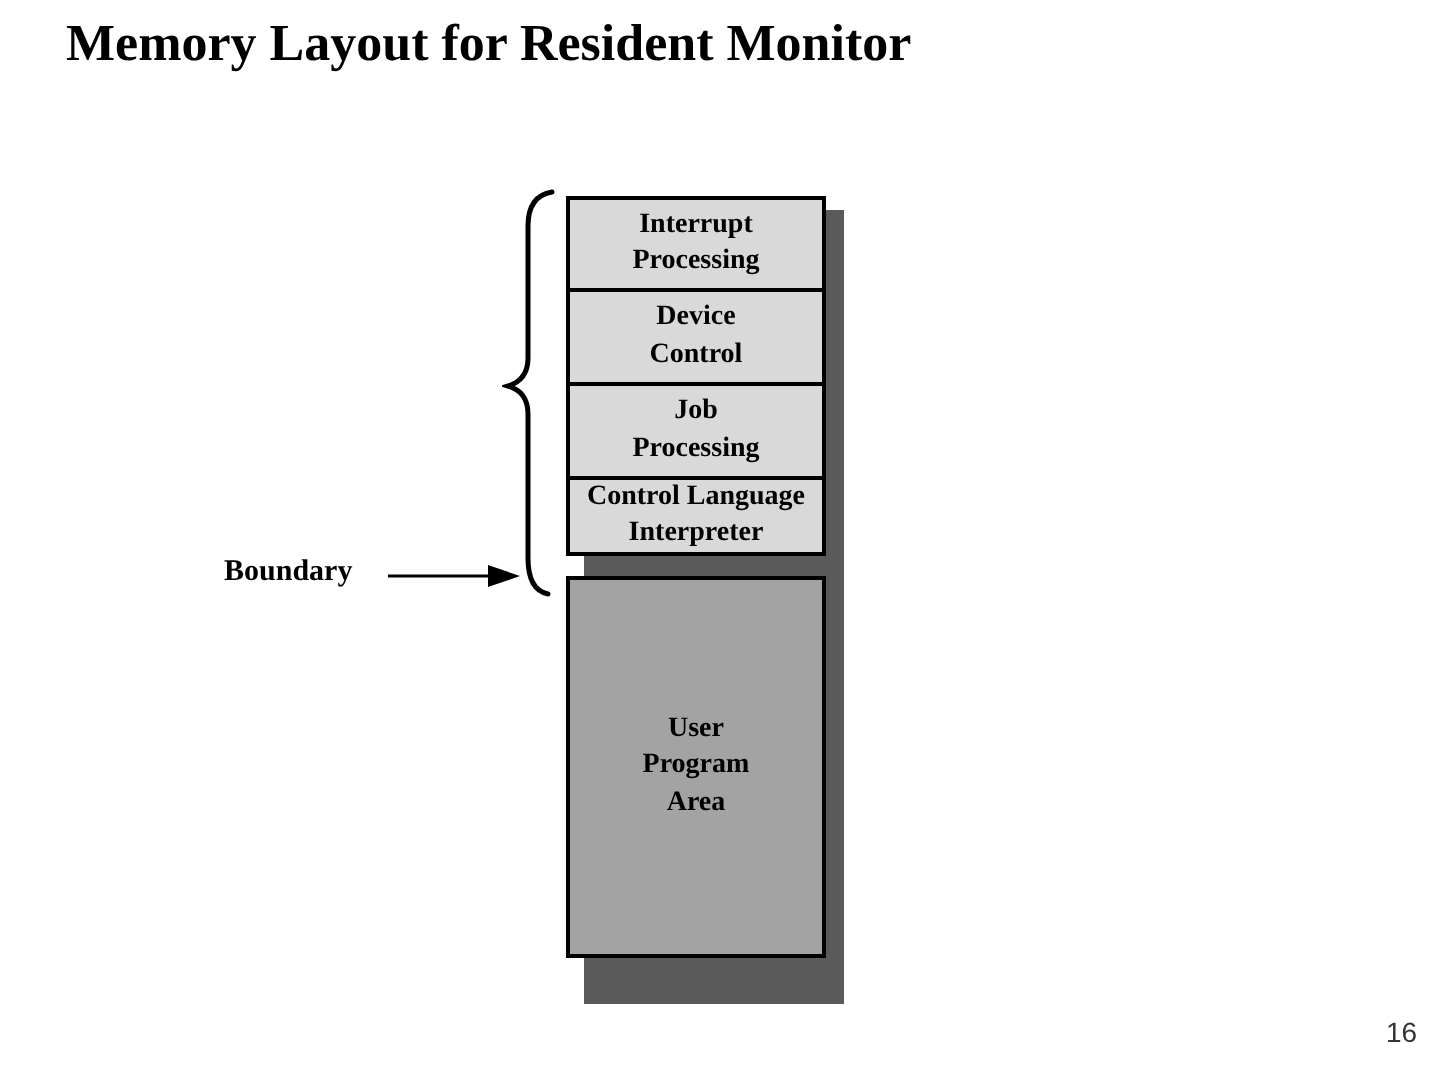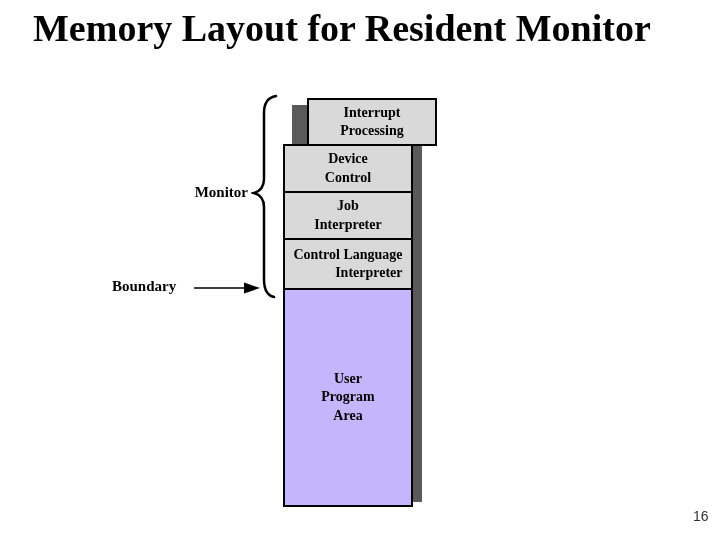--- a/index.html
+++ b/index.html
@@ -15,21 +15,21 @@
     overflow: hidden;
     font-family: "Liberation Serif", serif;
   }
   .title {
     position: absolute;
     left: 33px;
     top: 8px;
     width: 660px;
     font-family: "Liberation Serif", serif;
     font-weight: bold;
-    font-size: 38px;
+    font-size: 26px;
     line-height: 1.1;
     color: #000000;
     white-space: nowrap;
   }
   
   .stack-shadow {
     position: absolute;
     left: 292px;
     top: 105px;
     width: 130px;
@@ -55,25 +55,25 @@
     text-align: center;
   }
   .region .region-label {
     font-family: "Liberation Serif", serif;
     font-weight: bold;
     font-size: 14px;
     line-height: 1.3;
     color: #000000;
     white-space: pre-line;
   }
-  .r0 { top: 0px;   height: 48px; margin-left: 24px; }
+  .r0 { top: 0px;   height: 48px; }
   .r1 { top: 46px;  height: 49px; }
   .r2 { top: 93px;  height: 49px; }
-  .r3 { top: 140px; height: 52px; text-align: right; }
-  .r4 { top: 190px; height: 219px; background: #c4b5fd; }
+  .r3 { top: 140px; height: 40px; }
+  .r4 { top: 190px; height: 191px; background: #a3a3a3; }
   .side-label {
     position: absolute;
     font-family: "Liberation Serif", serif;
     font-weight: bold;
     font-size: 15px;
     color: #000000;
     white-space: nowrap;
     text-align: right;
   }
   .monitor-label {
@@ -122,34 +122,33 @@
     <div class="region r0">
       <span class="region-label">Interrupt
 Processing</span>
     </div>
     <div class="region r1">
       <span class="region-label">Device
 Control</span>
     </div>
     <div class="region r2">
       <span class="region-label">Job
-Interpreter</span>
+Processing</span>
     </div>
     <div class="region r3">
       <span class="region-label">Control Language
 Interpreter</span>
     </div>
     <div class="region r4">
       <span class="region-label">User
 Program
 Area</span>
     </div>
   </div>
 
-  <div class="side-label monitor-label">Monitor</div>
 
   <svg class="brace-svg" viewBox="0 0 28 208" xmlns="http://www.w3.org/2000/svg">
     <path d="M 25,3 Q 13,5 13,20 L 13,86 Q 13,97 3,100 Q 13,103 13,114 L 13,186 Q 13,202 23,204" fill="none" stroke="#000000" stroke-width="2.5" stroke-linecap="round"></path>
   </svg>
 
   <div class="side-label boundary-label">Boundary</div>
 
   <svg class="arrow-svg" viewBox="0 0 66 14" xmlns="http://www.w3.org/2000/svg">
     <line x1="0" y1="7" x2="52" y2="7" stroke="#000000" stroke-width="1.6"></line>
     <polygon points="50,1.5 66,7 50,12.5" fill="#000000"></polygon>

